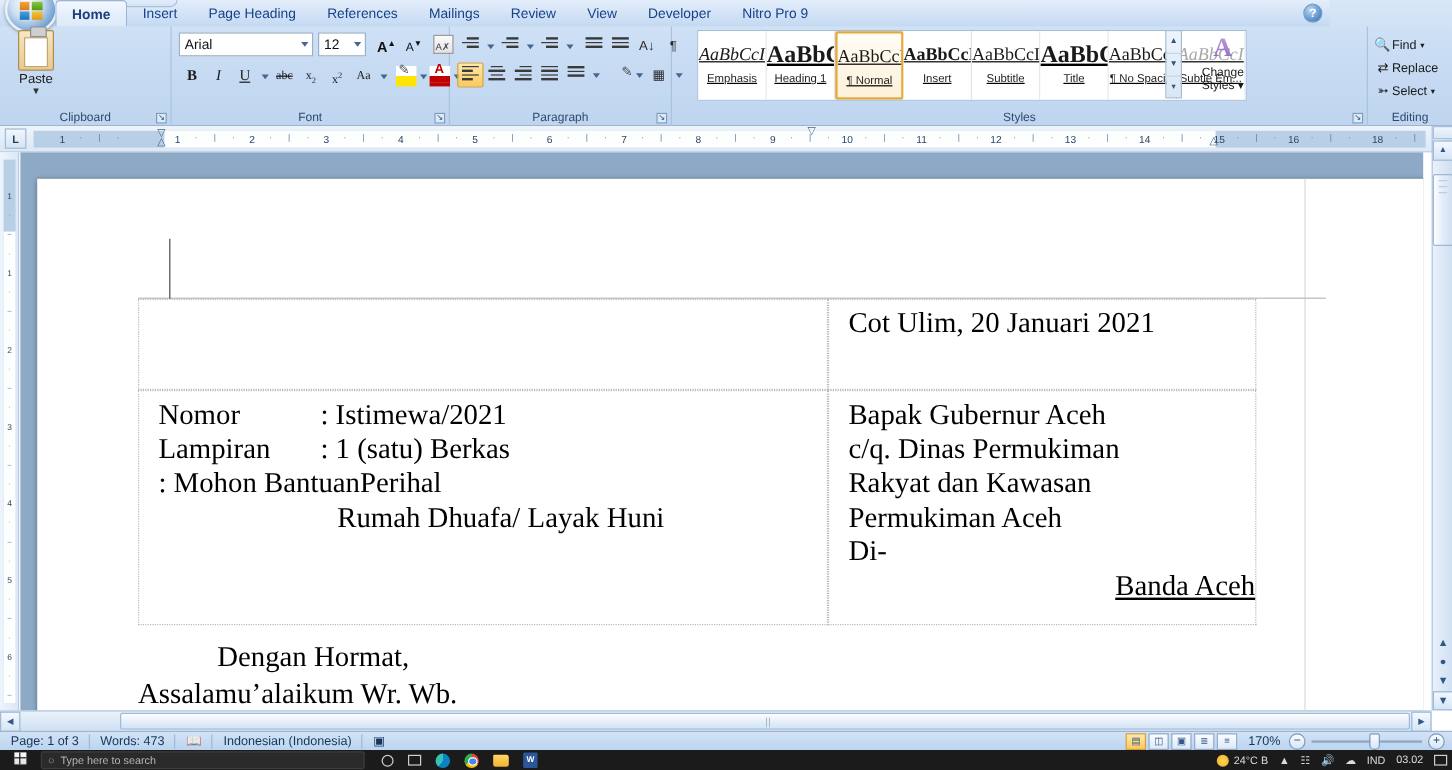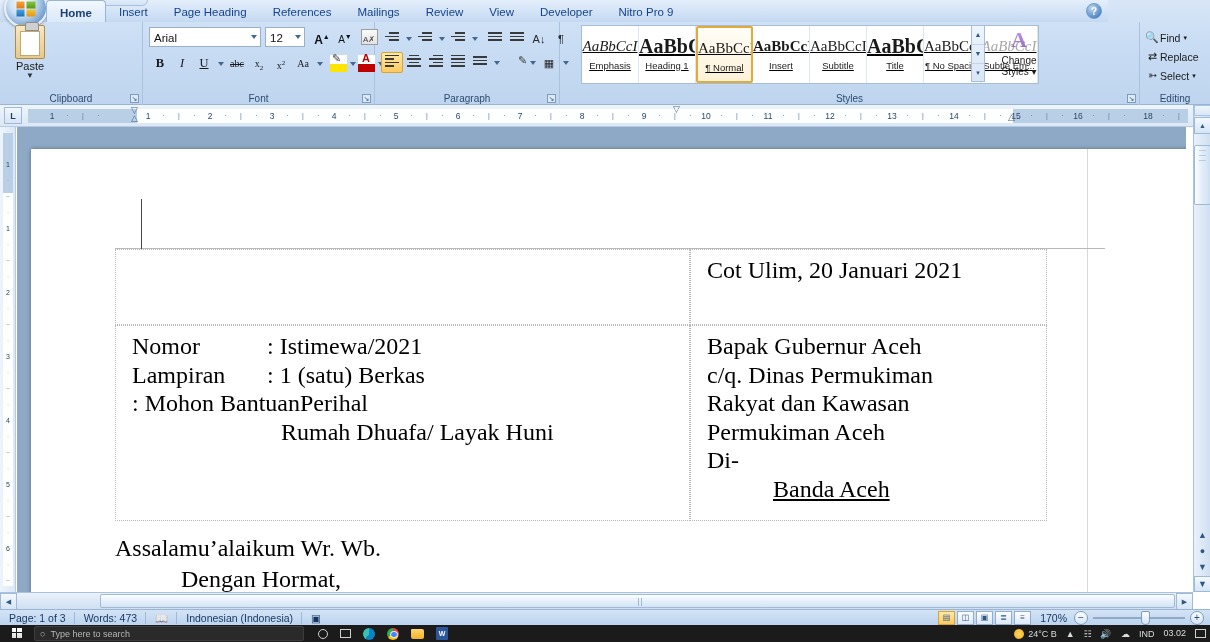--- a/index.html
+++ b/index.html
@@ -283,21 +283,21 @@
   .c-right { width: 357px; }
   .r1 { height: 76px; }
   .r2 { height: 196px; }
   .cellpad { padding: 6px 0 0 16px; }
   .lt-line { font-size: 24px; line-height: 28.5px; white-space: nowrap; }
   .lt-line.b { font-weight: normal; }
   .lt-row { display: flex; }
   .lt-lbl { width: 135px; }
   .lt-col { padding-left: 0; }
   .u { text-decoration: underline; }
-  .indent { padding-left: 66px; }
+  .indent { padding-left: 66px; text-align: right; }
 
   .tail { position: absolute; left: 84px; top: 384px; }
   .tail .lt-line { font-size: 24px; line-height: 31px; }
   .tail .i1 { padding-left: 66px; }
   .page-vline { position: absolute; left: 1056px; top: 0; bottom: 0; width: 1px; background: #d9d9d9; }
 
   
   .vsb {
     position: absolute; right: 0; top: 105px; width: 17px; bottom: 50px;
     background: linear-gradient(90deg,#eaf1fa,#cfe0f2);
@@ -737,22 +737,22 @@
                 <div class="lt-line b">Rakyat dan Kawasan</div>
                 <div class="lt-line b">Permukiman Aceh</div>
                 <div class="lt-line">Di-</div>
                 <div class="lt-line b u indent">Banda Aceh</div>
               </div>
             </div>
           </div>
         </div>
 
         <div class="tail txt">
+          <div class="lt-line i1">Dengan Hormat,</div>
           <div class="lt-line">Assalamu’alaikum Wr. Wb.</div>
-          <div class="lt-line i1">Dengan Hormat,</div>
 
         </div>
 
       </div>
     </div>
   </div>
 
   <div class="vsb">
     <div class="sb-split"></div>
     <div class="sb-btn" style="position:absolute;top:12px">▲</div>

